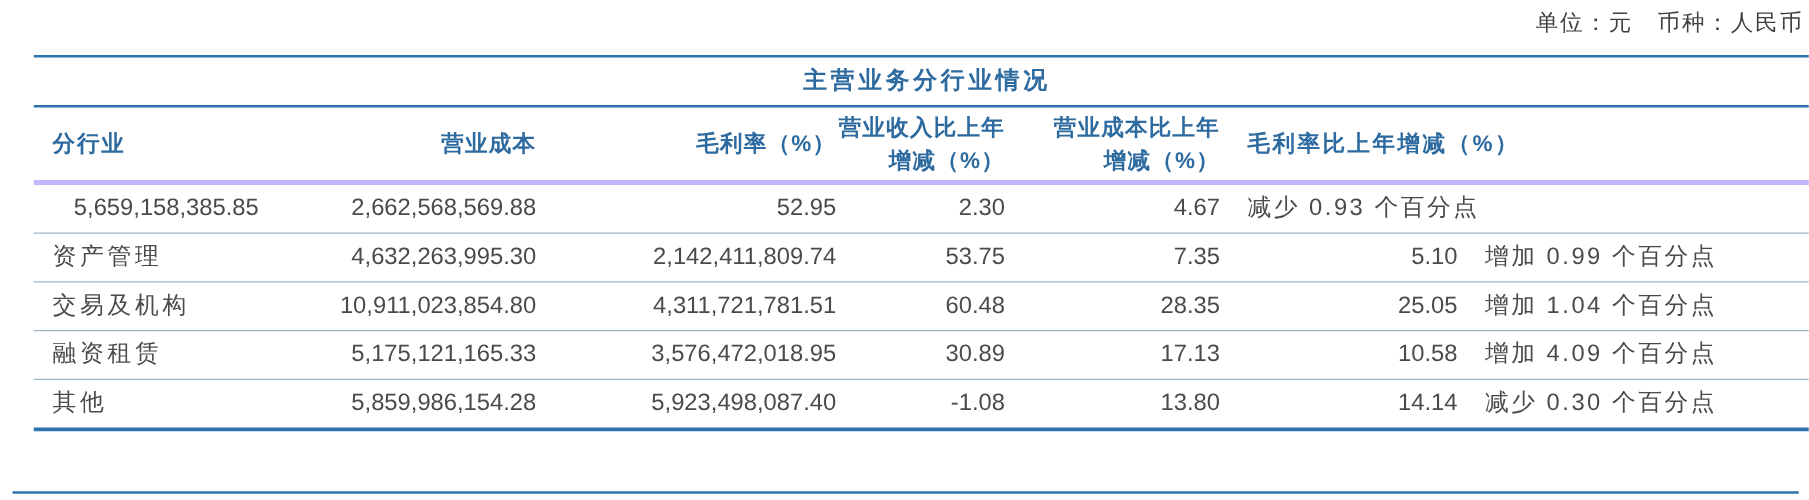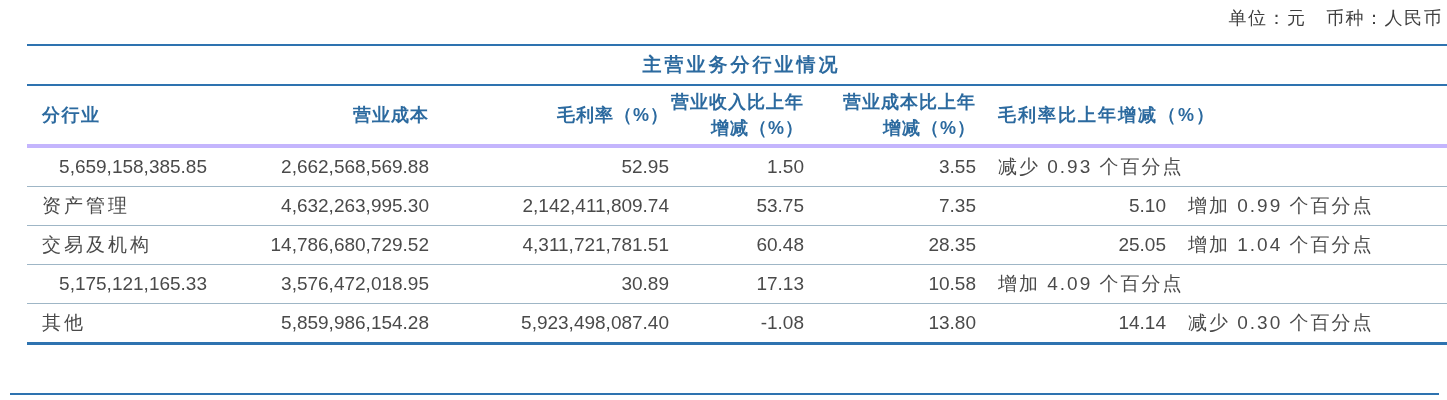--- a/index.html
+++ b/index.html
@@ -101,46 +101,47 @@
     <div class="c5"><span class="wrap-narrow">营业收入比上年增减（%）</span></div>
     <div class="c6"><span class="wrap-narrow">营业成本比上年增减（%）</span></div>
     <div class="c7">毛利率比上年增减（%）</div>
   </div>
 
 
   <div class="grid-row data-row">
     <div class="c2">5,659,158,385.85</div>
     <div class="c3">2,662,568,569.88</div>
     <div class="c4">52.95</div>
-    <div class="c5">1.50</div>
-    <div class="c6">3.55</div>
+    <div class="c5">2.30</div>
+    <div class="c6">4.67</div>
     <div class="c7">减少 0.93 个百分点</div>
   </div>
 
   <div class="grid-row data-row">
     <div class="c1">资产管理</div>
     <div class="c2">4,632,263,995.30</div>
     <div class="c3">2,142,411,809.74</div>
     <div class="c4">53.75</div>
     <div class="c5">7.35</div>
     <div class="c6">5.10</div>
     <div class="c7">增加 0.99 个百分点</div>
   </div>
 
   <div class="grid-row data-row">
     <div class="c1">交易及机构</div>
-    <div class="c2">14,786,680,729.52</div>
+    <div class="c2">10,911,023,854.80</div>
     <div class="c3">4,311,721,781.51</div>
     <div class="c4">60.48</div>
     <div class="c5">28.35</div>
     <div class="c6">25.05</div>
     <div class="c7">增加 1.04 个百分点</div>
   </div>
 
   <div class="grid-row data-row">
+    <div class="c1">融资租赁</div>
     <div class="c2">5,175,121,165.33</div>
     <div class="c3">3,576,472,018.95</div>
     <div class="c4">30.89</div>
     <div class="c5">17.13</div>
     <div class="c6">10.58</div>
     <div class="c7">增加 4.09 个百分点</div>
   </div>
 
   <div class="grid-row data-row">
     <div class="c1">其他</div>

